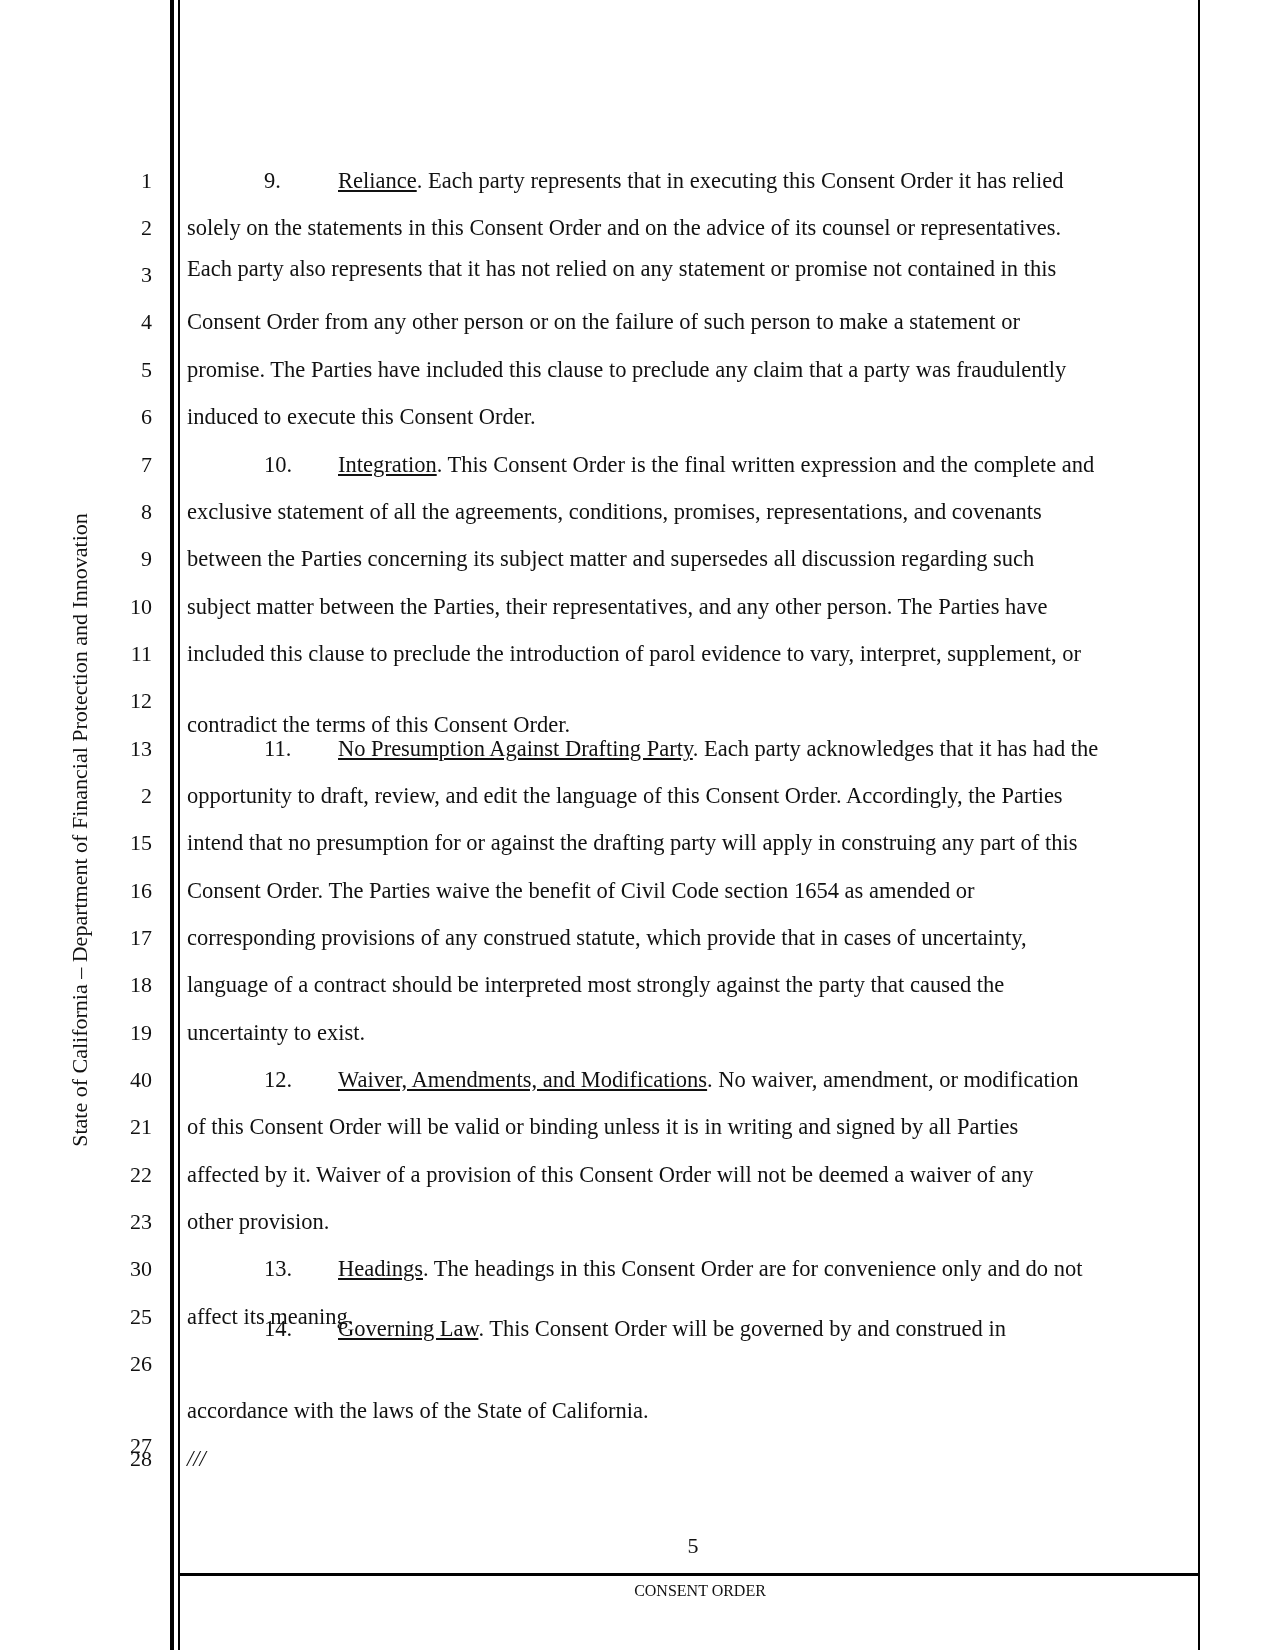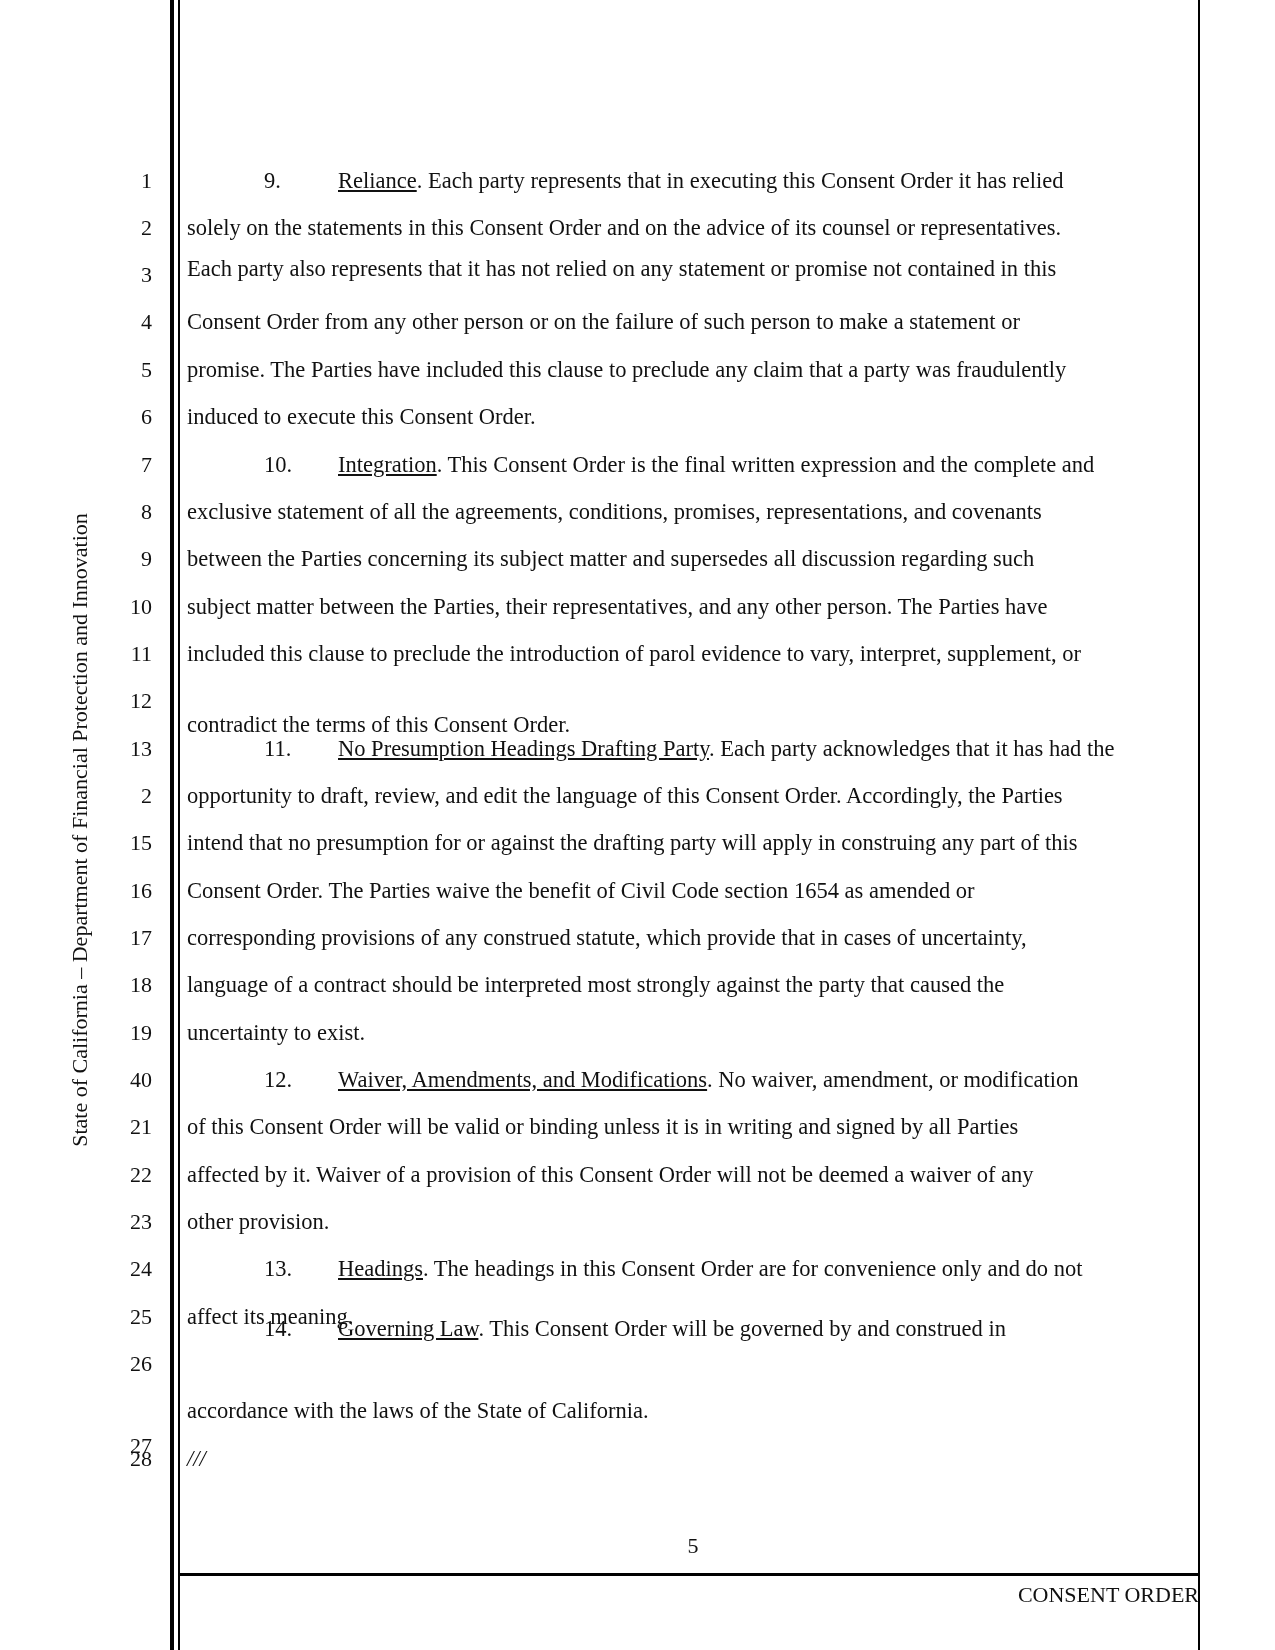--- a/index.html
+++ b/index.html
@@ -9,21 +9,21 @@
   .vline { position: absolute; background: #000; }
   .hline { position: absolute; background: #000; height: 3px; }
   .ln { position: absolute; width: 60px; left: 92px; text-align: right; font-size: 22px; line-height: 26px; }
   .tl { position: absolute; left: 187px; font-size: 22.5px; line-height: 26px; white-space: nowrap; }
   .pnum { display: inline-block; width: 74px; }
   .indent { display: inline-block; width: 77px; }
   .head { text-decoration: underline; text-underline-offset: 2px; }
   .side { position: absolute; left: 80px; top: 830px; transform: translate(-50%, -50%) rotate(-90deg);
           white-space: nowrap; font-size: 22px; }
   .pageno { position: absolute; left: 187px; width: 1012px; text-align: center; top: 1533px; font-size: 22px; }
-  .footer { position: absolute; left: 187px; width: 1012px; text-align: right; top: 1582px; font-size: 22px; }
+  .footer { position: absolute; left: 194px; width: 1012px; text-align: center; top: 1582px; font-size: 16px; }
 </style>
 </head>
 <body>
 
 <div class="page">
 
   <div class="vline" style="left:170px; top:0; width:4px; height:1650px;"></div>
   <div class="vline" style="left:178px; top:0; width:2px; height:1650px;"></div>
 
   <div class="vline" style="left:1198px; top:0; width:2px; height:1650px;"></div>
@@ -49,21 +49,21 @@
     <div class="ln" style="top:783px">2</div>
     <div class="ln" style="top:830px">15</div>
     <div class="ln" style="top:878px">16</div>
     <div class="ln" style="top:925px">17</div>
     <div class="ln" style="top:972px">18</div>
     <div class="ln" style="top:1020px">19</div>
     <div class="ln" style="top:1067px">40</div>
     <div class="ln" style="top:1114px">21</div>
     <div class="ln" style="top:1162px">22</div>
     <div class="ln" style="top:1209px">23</div>
-    <div class="ln" style="top:1256px">24</div>
+    <div class="ln" style="top:1256px">30</div>
     <div class="ln" style="top:1304px">25</div>
     <div class="ln" style="top:1351px">26</div>
     <div class="ln" style="top:1433px">27</div>
     <div class="ln" style="top:1446px">28</div>
   </div>
 
   <div>
 
     <div class="tl" style="top:168px">
       <span class="indent"></span><span class="pnum">9.</span><span class="head">Reliance</span><span>.  Each party represents that in executing this Consent Order it has relied</span>
@@ -77,21 +77,21 @@
     <div class="tl" style="top:452px">
       <span class="indent"></span><span class="pnum">10.</span><span class="head">Integration</span><span>.  This Consent Order is the final written expression and the complete and</span>
     </div>
     <div class="tl" style="top:499px">exclusive statement of all the agreements, conditions, promises, representations, and covenants</div>
     <div class="tl" style="top:546px">between the Parties concerning its subject matter and supersedes all discussion regarding such</div>
     <div class="tl" style="top:594px">subject matter between the Parties, their representatives, and any other person.  The Parties have</div>
     <div class="tl" style="top:641px">included this clause to preclude the introduction of parol evidence to vary, interpret, supplement, or</div>
     <div class="tl" style="top:712px">contradict the terms of this Consent Order.</div>
 
     <div class="tl" style="top:736px">
-      <span class="indent"></span><span class="pnum">11.</span><span class="head">No Presumption Headings Drafting Party</span><span>.  Each party acknowledges that it has had the</span>
+      <span class="indent"></span><span class="pnum">11.</span><span class="head">No Presumption Against Drafting Party</span><span>.  Each party acknowledges that it has had the</span>
     </div>
     <div class="tl" style="top:783px">opportunity to draft, review, and edit the language of this Consent Order.  Accordingly, the Parties</div>
     <div class="tl" style="top:830px">intend that no presumption for or against the drafting party will apply in construing any part of this</div>
     <div class="tl" style="top:878px">Consent Order.  The Parties waive the benefit of Civil Code section 1654 as amended or</div>
     <div class="tl" style="top:925px">corresponding provisions of any construed statute, which provide that in cases of uncertainty,</div>
     <div class="tl" style="top:972px">language of a contract should be interpreted most strongly against the party that caused the</div>
     <div class="tl" style="top:1020px">uncertainty to exist.</div>
 
     <div class="tl" style="top:1067px">
       <span class="indent"></span><span class="pnum">12.</span><span class="head">Waiver, Amendments, and Modifications</span><span>.  No waiver, amendment, or modification</span>

